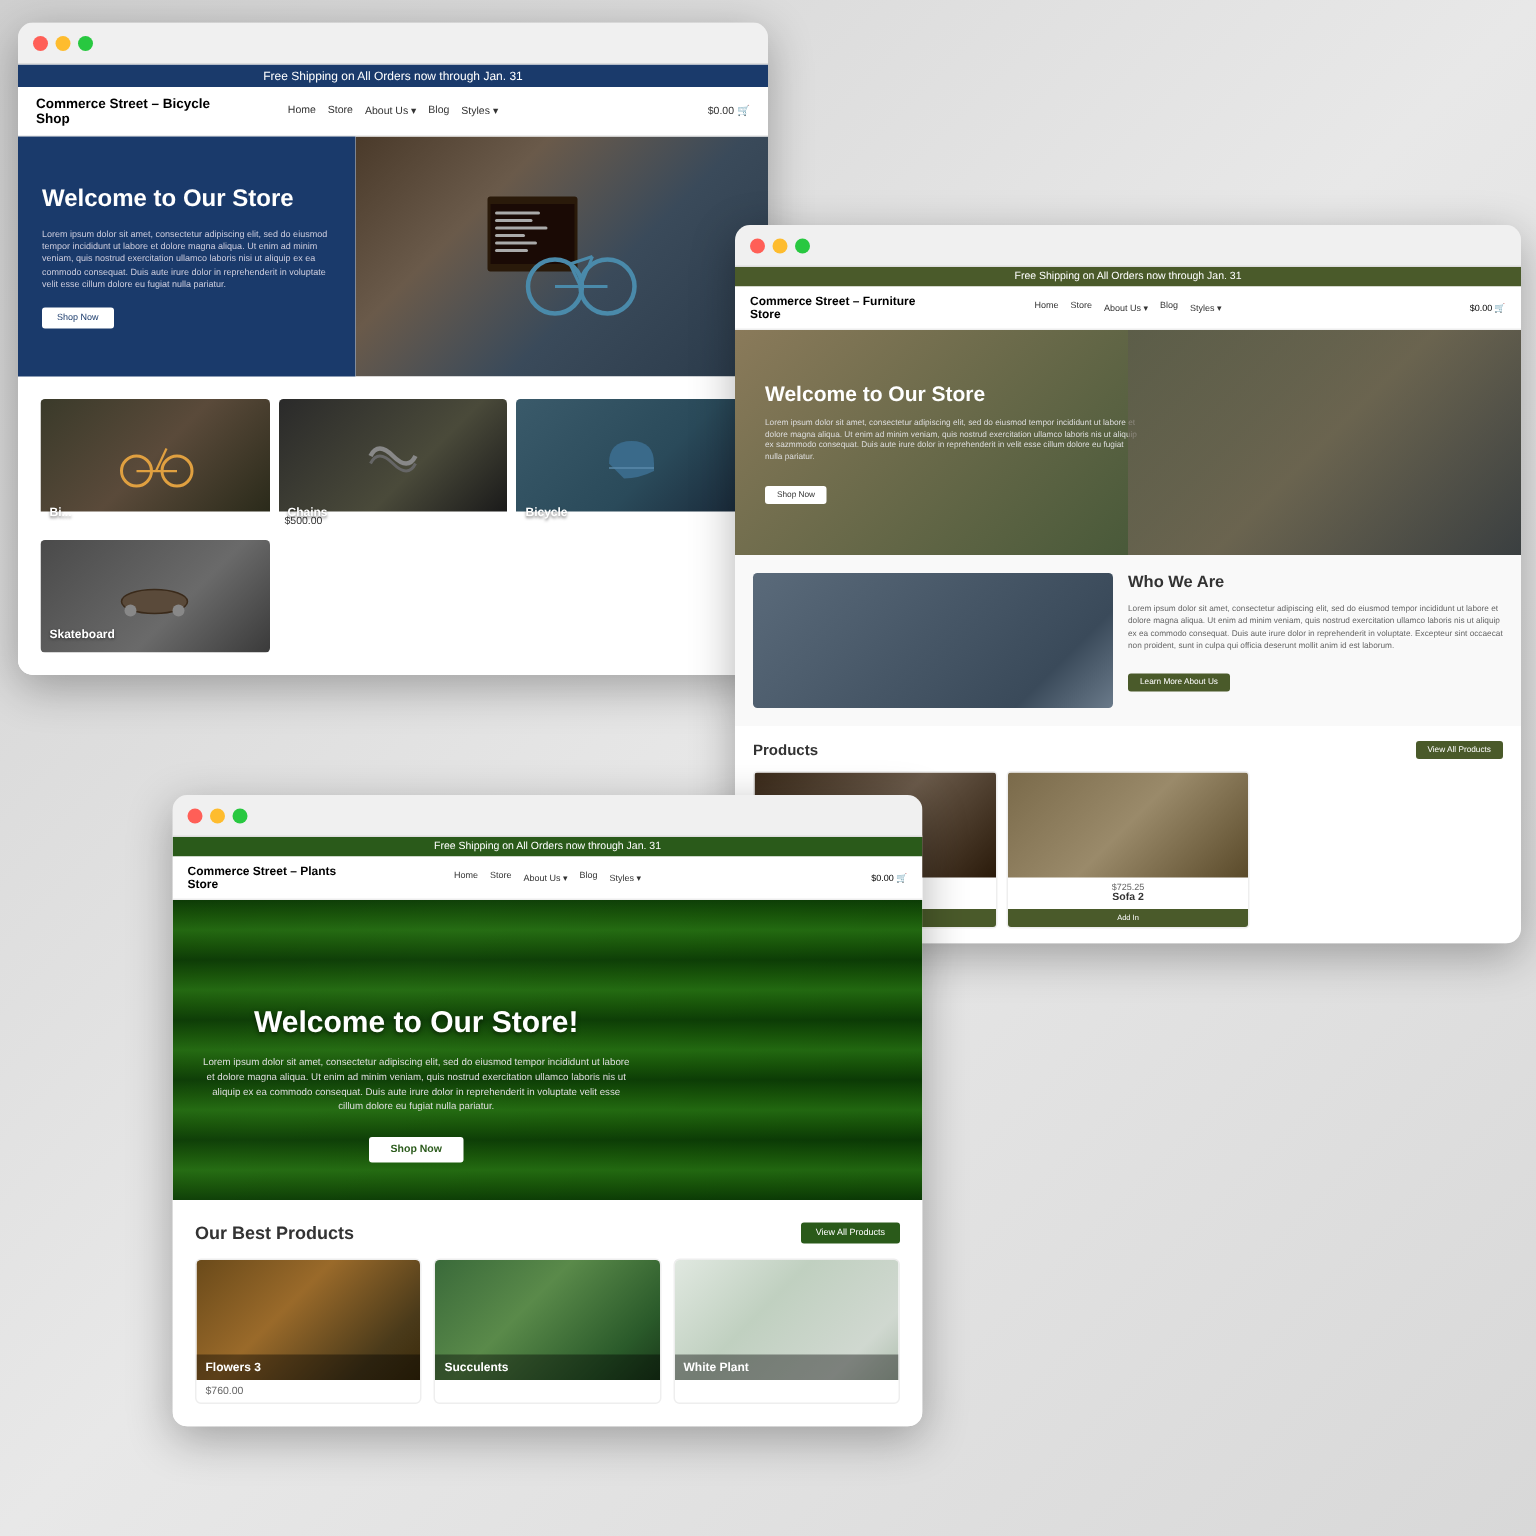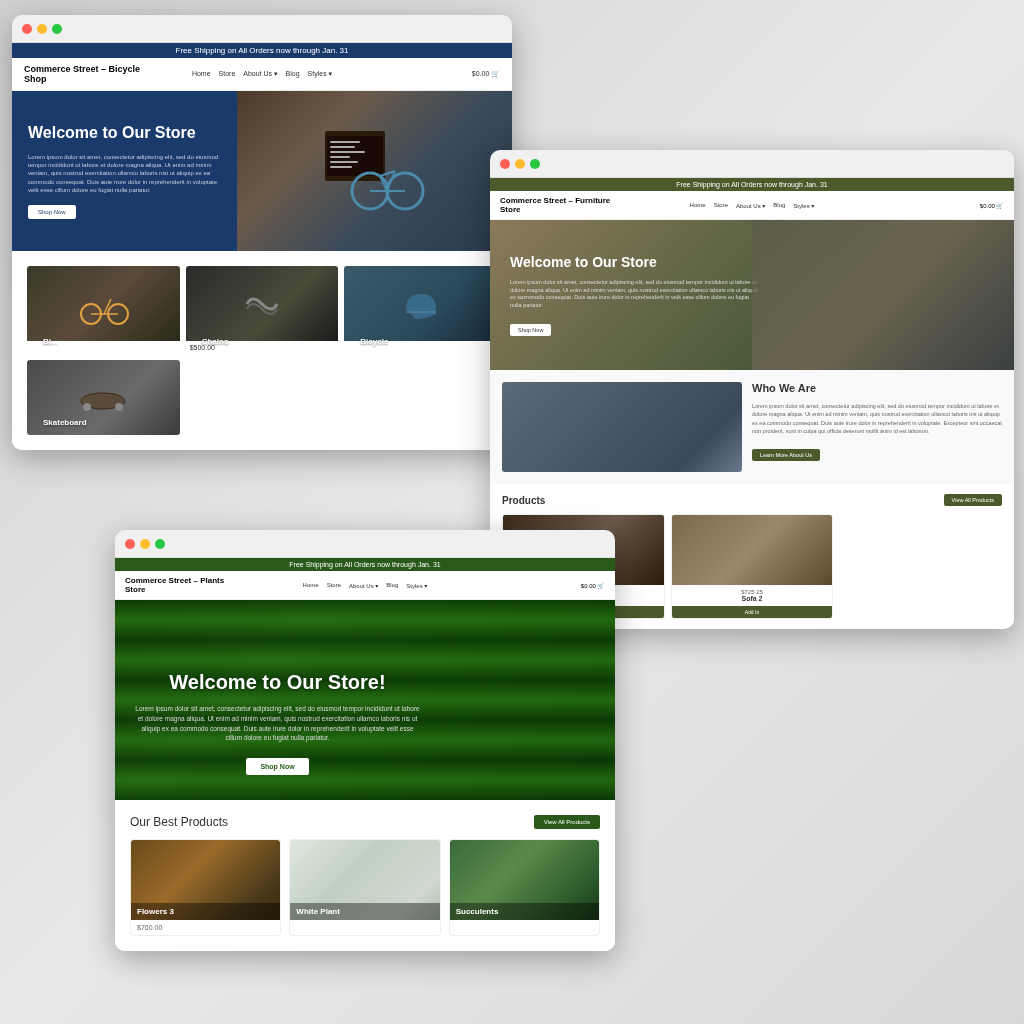--- a/index.html
+++ b/index.html
@@ -181,21 +181,21 @@
     .bike-product-img {
       height: 75px;
       display: flex;
       align-items: center;
       justify-content: center;
     }
 
     .bike-product-label {
       position: absolute;
       bottom: 8px;
-      left: 16px;
+      left: 6px;
       color: #fff;
       font-size: 8px;
       font-weight: bold;
       text-shadow: 0 1px 2px rgba(0,0,0,0.5);
     }
 
     .bike-product-price {
       font-size: 7px;
       color: #333;
       padding: 3px 4px;
@@ -526,21 +526,21 @@
 
     .plants-products-header {
       display: flex;
       justify-content: space-between;
       align-items: center;
       margin-bottom: 10px;
     }
 
     .plants-products-title {
       font-size: 12px;
-      font-weight: normal;
+      font-weight: bold;
       color: #333;
     }
 
     .plants-view-all-btn {
       background: #2a5a1a;
       color: #fff;
       border: none;
       padding: 4px 10px;
       font-size: 6px;
       border-radius: 2px;
@@ -821,39 +821,39 @@
                 <div class="plants-product-overlay">
                   <div class="plants-product-name">Flowers 3</div>
                 </div>
               </div>
               <div class="plants-product-info">
                 <div class="plants-product-price">$760.00</div>
               </div>
             </div>
 
             <div class="plants-product-card">
+              <div class="plants-product-img bg-succulents" style="background: linear-gradient(135deg, #3a6a3a 0%, #5a8a4a 40%, #2a5a2a 80%, #1a3a1a 100%);">
+                <div class="plants-product-overlay">
+                  <div class="plants-product-name">Succulents</div>
+                </div>
+              </div>
+              <div class="plants-product-info">
+                <div class="plants-product-price"></div>
+              </div>
+            </div>
+
+            <div class="plants-product-card">
               <div class="plants-product-img bg-white-plant" style="background: linear-gradient(135deg, #e0e8e0 0%, #c0d0c0 40%, #d0d8d0 80%, #b0c0b0 100%);">
                 <div class="plants-product-overlay">
                   <div class="plants-product-name">White Plant</div>
                 </div>
               </div>
               <div class="plants-product-info">
                 <div class="plants-product-price"></div>
               </div>
             </div>
-
-            <div class="plants-product-card">
-              <div class="plants-product-img bg-succulents" style="background: linear-gradient(135deg, #3a6a3a 0%, #5a8a4a 40%, #2a5a2a 80%, #1a3a1a 100%);">
-                <div class="plants-product-overlay">
-                  <div class="plants-product-name">Succulents</div>
-                </div>
-              </div>
-              <div class="plants-product-info">
-                <div class="plants-product-price"></div>
-              </div>
-            </div>
           </div>
         </div>
       </div>
     </div>
   </div>
 
 </div>
 
 </body></html>

